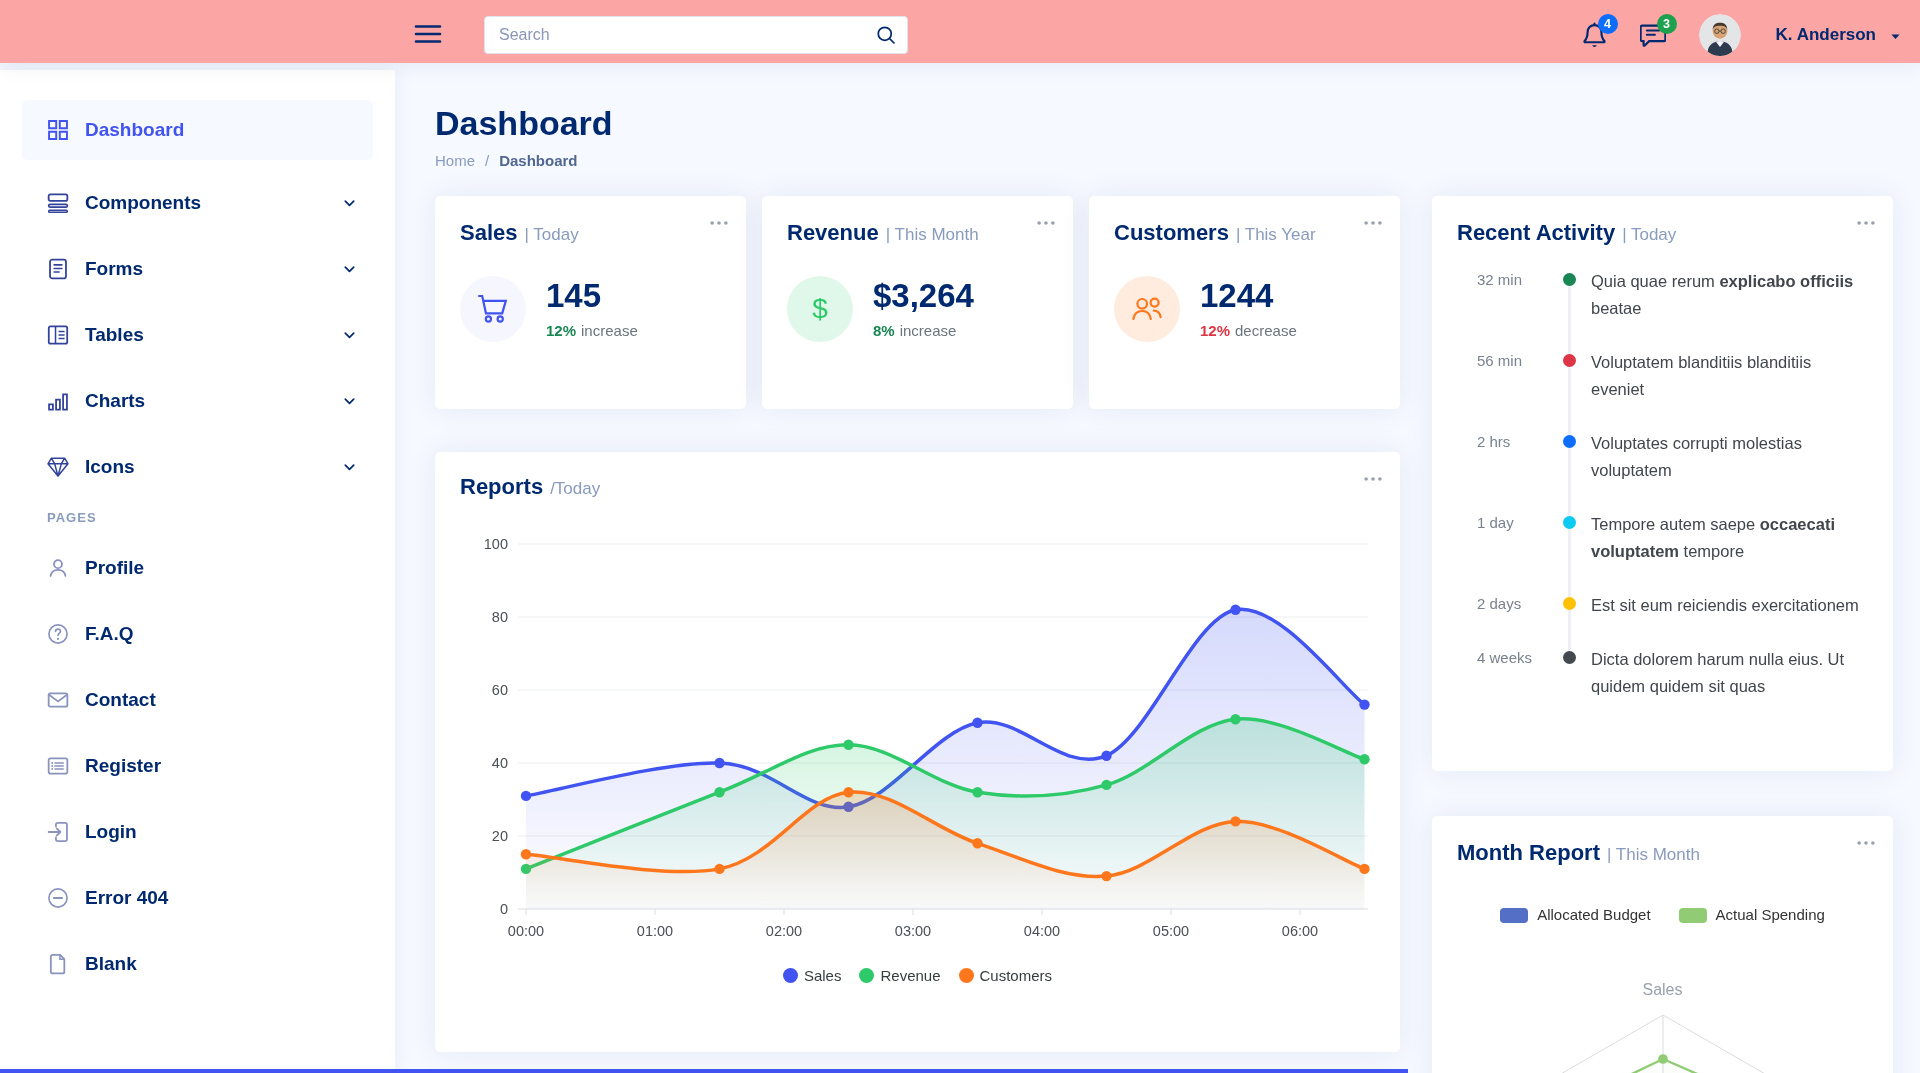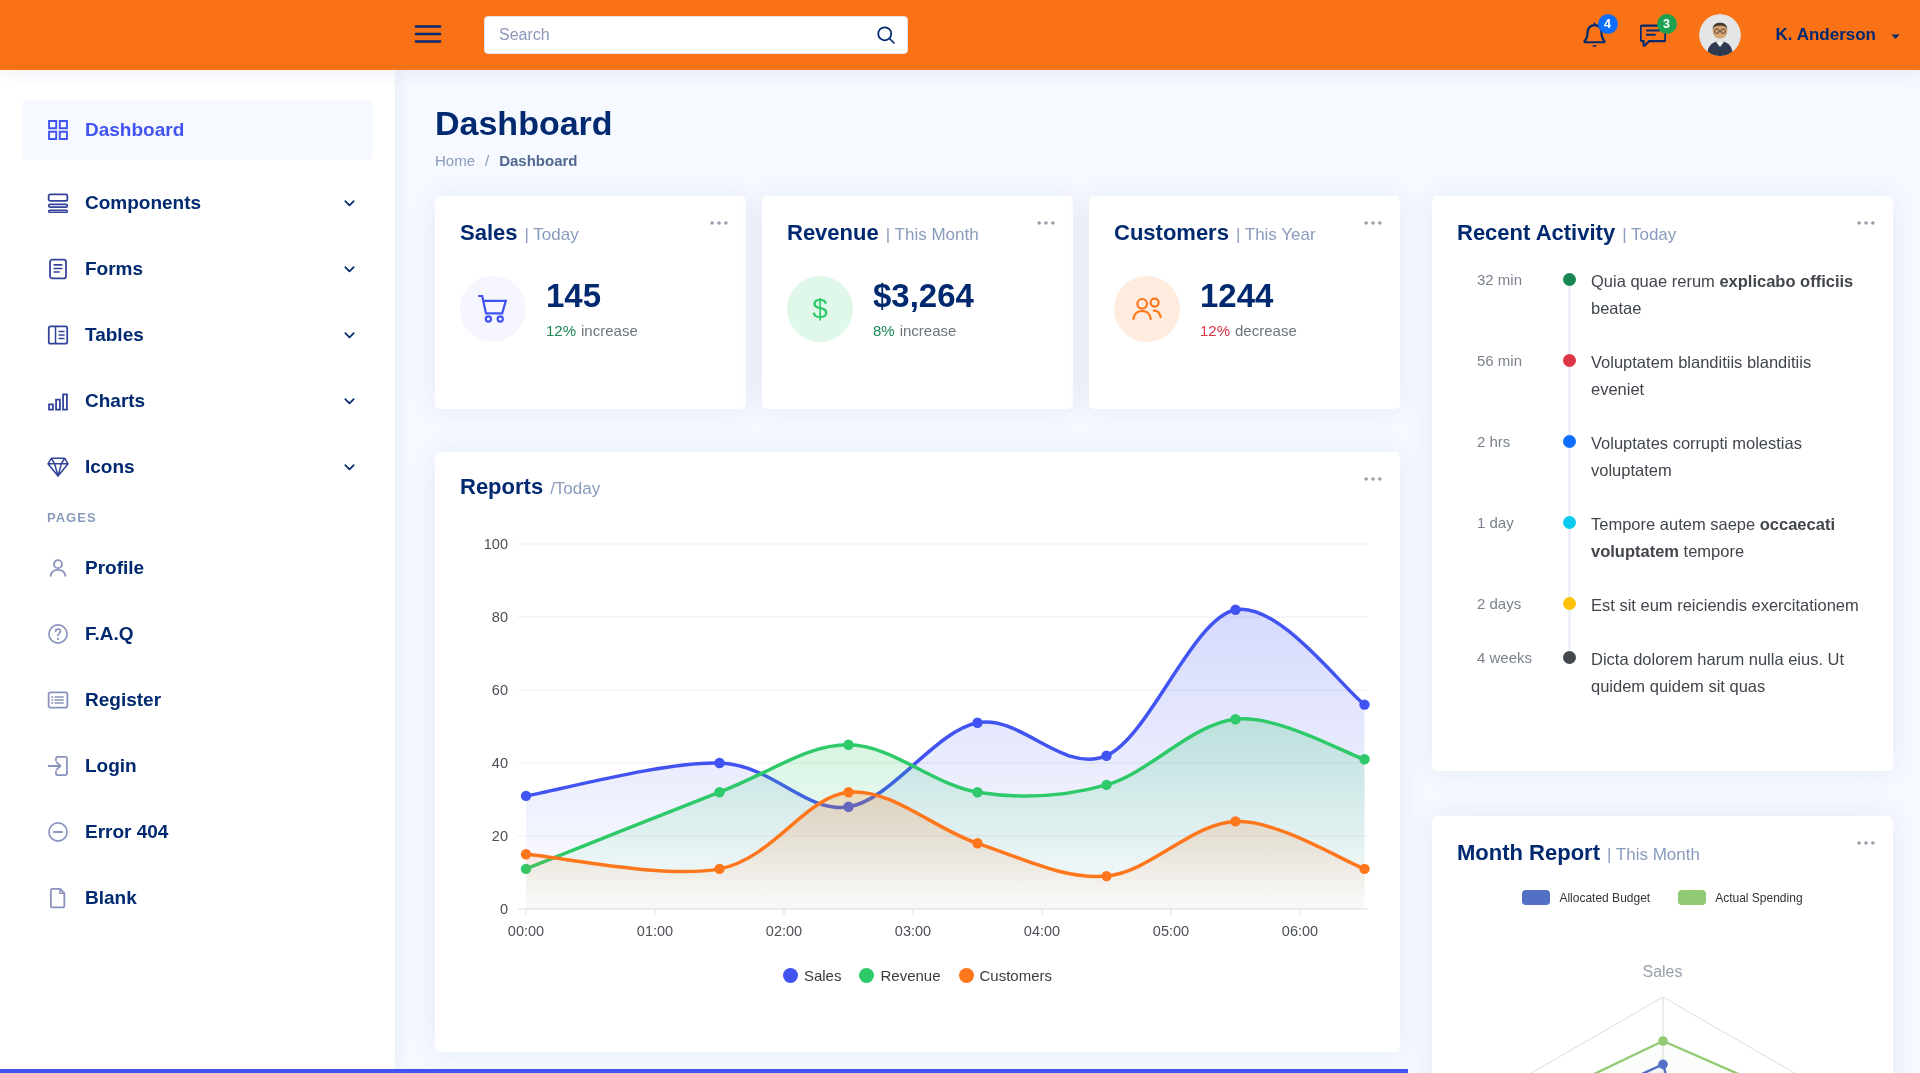--- a/index.html
+++ b/index.html
@@ -1,20 +1,20 @@
 <!DOCTYPE html>
 <html><head>
 <meta charset="utf-8">
 <style>
   * { margin:0; padding:0; box-sizing:border-box; }
   html,body { width:1920px; height:1073px; overflow:hidden; }
   body { font-family:"Liberation Sans", sans-serif; background:#f6f9ff; position:relative; color:#444; }
 
   
-  header { position:fixed; top:0; left:0; width:1920px; height:70px; background:#f97316; z-index:20;
+  header { position:fixed; top:0; left:0; width:1920px; height:63px; background:#fca5a5; z-index:20;
            box-shadow:0 2px 20px rgba(1,41,112,.08); }
   .hamburger { position:absolute; left:414px; top:22px; width:28px; height:26px; color:#012970; cursor:pointer; }
   .searchbar { position:absolute; left:484px; top:16px; width:424px; height:38px; }
   .searchbar input { width:100%; height:100%; border:1px solid #dfe3ee; border-radius:4px; padding:0 44px 0 14px;
                      font-size:16px; color:#012970; outline:none; font-family:inherit; }
   .searchbar input::placeholder { color:#8a96b8; }
   .searchbar .s-icon { position:absolute; right:12px; top:9px; width:20px; height:20px; color:#012970; cursor:pointer; }
   .header-right { position:absolute; right:18px; top:0; height:70px; display:flex; align-items:center; gap:32px; }
   .icon-btn { position:relative; width:27px; height:27px; color:#012970; cursor:pointer; }
   .badge { position:absolute; top:-8px; right:-10px; min-width:20px; height:20px; border-radius:10px; color:#fff;
@@ -52,21 +52,21 @@
   .card-head .period { font-size:17px; font-weight:400; color:#899bbd; margin-left:7px; }
   .dots-btn { position:absolute; top:16px; right:16px; width:22px; height:22px; color:#99a0ad; cursor:pointer; }
 
   .cards-row { display:flex; gap:16px; margin-bottom:43px; }
   .info-card { flex:1; height:213px; padding:24px 25px; }
   .info-body { display:flex; align-items:center; gap:20px; margin-top:30px; }
   .icon-circle { width:66px; height:66px; border-radius:50%; display:flex; align-items:center; justify-content:center; flex-shrink:0; }
   .icon-circle svg { width:32px; height:32px; }
   .metric-value { font-size:33px; font-weight:800; color:#012970; line-height:1.05; }
   .metric-delta { font-size:15px; margin-top:8px; }
-  .metric-delta .pct { font-weight:400; }
+  .metric-delta .pct { font-weight:700; }
   .metric-delta .word { color:#6c757d; margin-left:5px; }
 
   .reports-card { height:600px; padding:22px 25px; }
   .chart-wrap { margin-top:14px; }
   .rlegend { display:flex; justify-content:center; gap:18px; margin-top:4px; align-items:center; }
   .rlegend-item { display:flex; align-items:center; gap:6px; font-size:15px; color:#373d3f; cursor:pointer; }
   .rl-dot { width:15px; height:15px; border-radius:50%; display:inline-block; }
 
   .activity-card { height:575px; padding:24px 25px; margin-bottom:45px; }
   .activity-list { margin-top:22px;margin-left:20px; }
@@ -74,21 +74,21 @@
   .a-time { width:82px; font-size:15px; color:#7a828f; padding-top:3px; flex-shrink:0; }
   .a-rail { width:32px; position:relative; flex-shrink:0; }
   .a-rail .line { position:absolute; left:9px; top:18px; bottom:-32px; width:3px; background:#eef0f8; }
   .activity-item:last-child .a-rail .line { display:none; }
   .a-rail .dot { position:absolute; left:4px; top:5px; width:13px; height:13px; border-radius:50%; z-index:1; }
   .a-text { font-size:16.5px; color:#41464d; line-height:27px; }
   .a-text b { font-weight:700; }
 
   .budget-card { height:430px; padding:24px 25px; }
   .b-legend { display:flex; justify-content:center; align-items:center; gap:28px; margin-top:24px; }
-  .b-legend-item { display:flex; align-items:flex-end; font-size:12px; color:#333; cursor:pointer; }
+  .b-legend-item { display:flex; align-items:flex-end; font-size:15px; color:#333; cursor:pointer;margin-top:16px; }
   .b-pill { width:28px; height:15px; border-radius:4px; margin-right:9px; }
   .radar-label { text-align:center; color:#9aa0ae; font-size:16px; margin-top:58px; }
   .radar-wrap { display:flex; justify-content:center; margin-top:4px; }
 
   .accent-bar { position:fixed; left:0; bottom:0; width:1408px; height:4px; background:#4154f1; z-index:30; }
 
   svg text { font-family:"Liberation Sans", sans-serif; }
 </style>
 </head>
 <body>
@@ -249,20 +249,29 @@
       </a>
       <a class="nav-item pg">
         <span class="icon">
           <svg viewBox="0 0 16 16">
             <circle cx="8" cy="8" r="6.6" fill="none" stroke="currentColor" stroke-width="1.2"></circle>
             <path d="M6.2 6.2c0-1 .8-1.8 1.8-1.8s1.8.7 1.8 1.6c0 1.6-1.8 1.5-1.8 3" fill="none" stroke="currentColor" stroke-width="1.2" stroke-linecap="round"></path>
             <circle cx="8" cy="11.6" r="0.8" fill="currentColor"></circle>
           </svg>
         </span>
         <span class="lbl">F.A.Q</span>
+      </a>
+      <a class="nav-item pg">
+        <span class="icon">
+          <svg viewBox="0 0 16 16">
+            <rect x="1.2" y="3.2" width="13.6" height="9.6" rx="1.2" fill="none" stroke="currentColor" stroke-width="1.3"></rect>
+            <path d="M1.5 4.2 8 9l6.5-4.8" fill="none" stroke="currentColor" stroke-width="1.2"></path>
+          </svg>
+        </span>
+        <span class="lbl">Contact</span>
       </a>
       <a class="nav-item pg">
         <span class="icon">
           <svg viewBox="0 0 16 16">
             <rect x="1.2" y="2.4" width="13.6" height="11.2" rx="1.4" fill="none" stroke="currentColor" stroke-width="1.3"></rect>
             <path d="M5.8 5.8h6M5.8 8h6M5.8 10.2h6" stroke="currentColor" stroke-width="1.1" stroke-linecap="round" fill="none"></path>
             <circle cx="3.8" cy="5.8" r="0.7" fill="currentColor"></circle>
             <circle cx="3.8" cy="8" r="0.7" fill="currentColor"></circle>
             <circle cx="3.8" cy="10.2" r="0.7" fill="currentColor"></circle>
           </svg>

